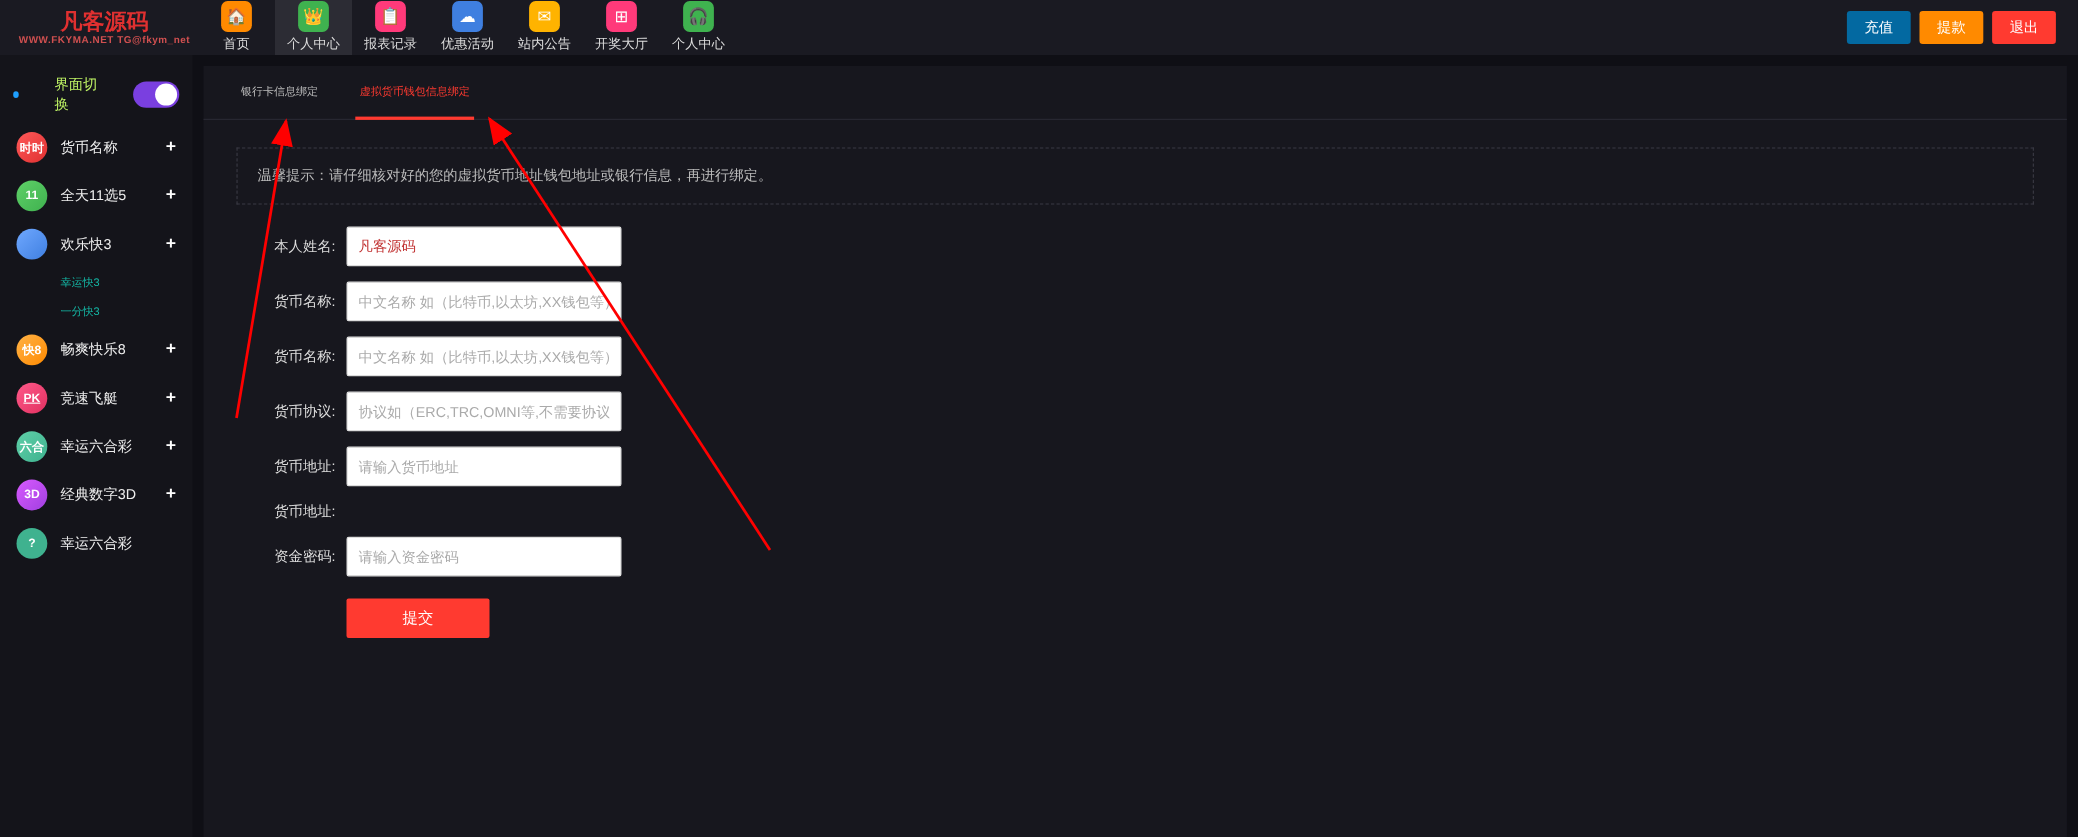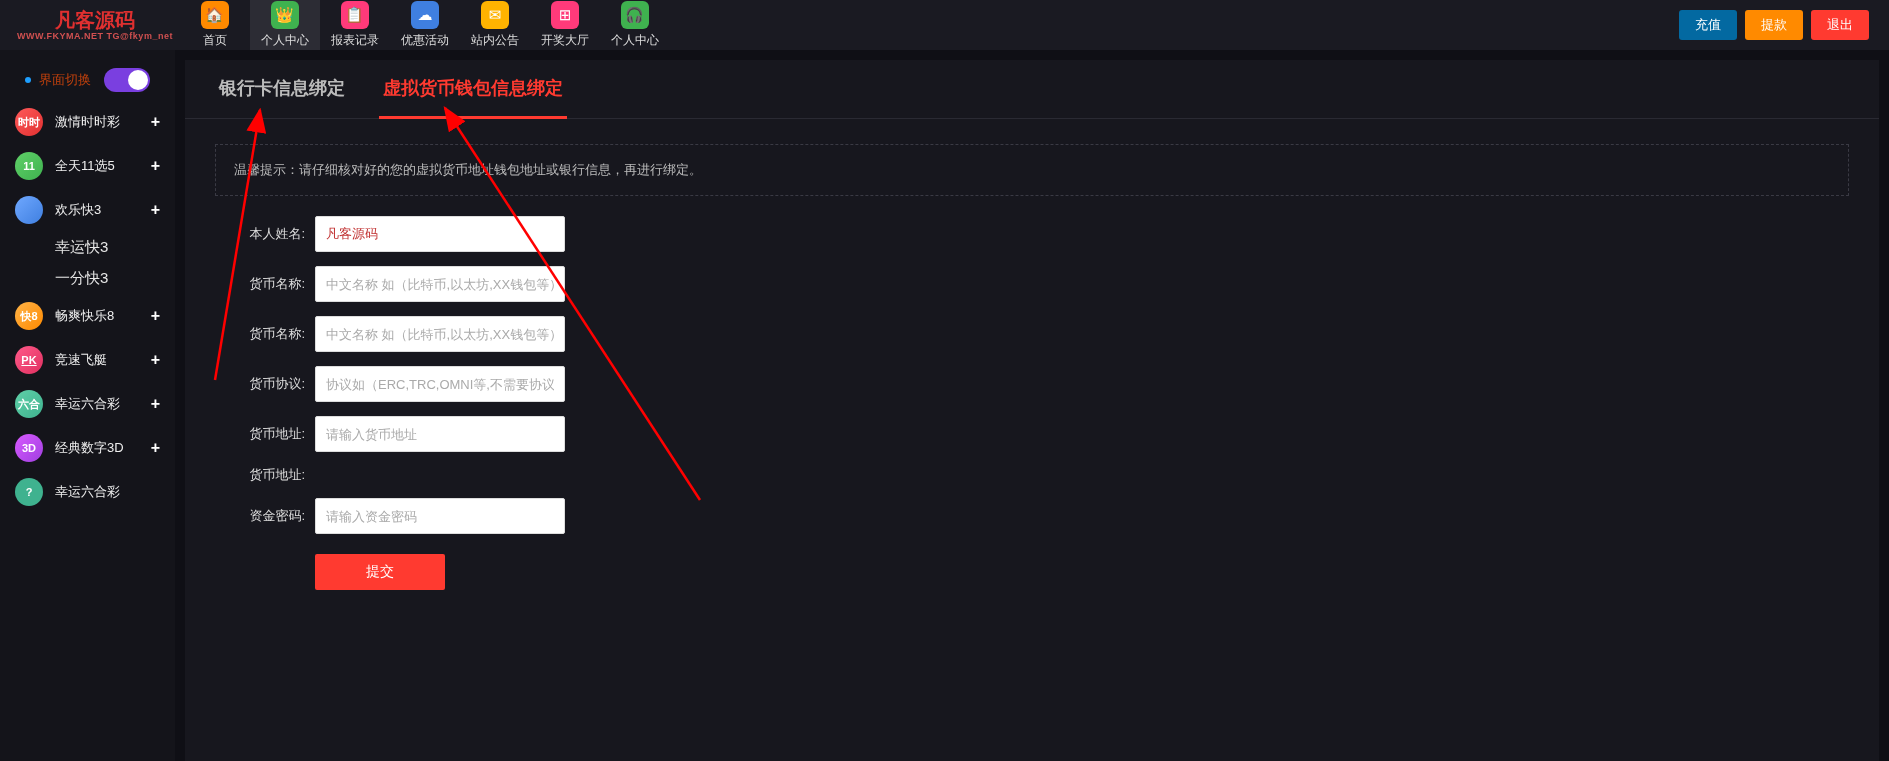--- a/index.html
+++ b/index.html
@@ -76,23 +76,24 @@
   top: 50px;
   left: 0;
   width: 175px;
   bottom: 0;
   background: #14141a;
   padding-top: 10px;
 }
 .ui-toggle {
   display: flex;
   align-items: center;
-  padding: 8px 25px;
-  color: #c2410c;
-  font-size: 13px;
+  padding: 8px 12px;
+  color: #bef264;
+  font-size: 13px;
+  gap: 24px;
 }
 .ui-toggle .dot {
   width: 6px; height: 6px; background: #1e9fff; border-radius: 50%; margin-right: 8px;
 }
 .switch {
   margin-left: auto; width: 46px; height: 24px; background: #7a3fe0; border-radius: 12px; position: relative; cursor: pointer;
 }
 .switch::after { content:''; position: absolute; right:2px; top:2px; width:20px; height:20px; background:#fff; border-radius:50%; }
 .side-item {
   display: flex;
@@ -104,22 +105,22 @@
 }
 .side-icon {
   width: 28px; height: 28px; border-radius: 50%;
   margin-right: 12px;
   display: flex; align-items: center; justify-content: center;
   font-size: 11px; color: #fff; font-weight: bold;
 }
 .side-item .plus { margin-left: auto; color: #fff; font-size: 16px; font-weight: bold; }
 .side-sub {
   padding: 6px 15px 6px 55px;
-  color: #e5e5e5;
-  font-size: 15px;
+  color: #14b8a6;
+  font-size: 10px;
   cursor: pointer;
 }
 
 
 .main {
   position: absolute;
   top: 60px;
   left: 185px;
   right: 10px;
   bottom: 0;
@@ -128,25 +129,24 @@
 }
 .tabs {
   display: flex;
   gap: 30px;
   padding: 0 30px;
   border-bottom: 1px solid #2a2a33;
 }
 .tab {
   padding: 16px 4px;
   color: #bbb;
-  font-size: 18px;
+  font-size: 10px;
   cursor: pointer;
   border-bottom: 3px solid transparent;
   margin-bottom: -1px;
-  font-weight: bold;
 }
 .tab.active {
   color: #ff3a30;
   border-bottom-color: #ff3a30;
 }
 .tip-box {
   margin: 25px 30px 20px;
   border: 1px dashed #3a3a44;
   padding: 16px 18px;
   color: #bbb;
@@ -247,21 +247,21 @@
 
 <div class="sidebar">
   <div class="ui-toggle">
     <span class="dot"></span>
     <span>界面切换</span>
     <div class="switch"></div>
   </div>
   <div id="side-items">
       <div class="side-item">
         <div class="side-icon" style="background: linear-gradient(135deg, rgb(255, 90, 90), rgb(224, 48, 48));">时时</div>
-        <span>激情时时彩</span>
+        <span>货币名称</span>
         <span class="plus">+</span>
       </div>
       <div class="side-item">
         <div class="side-icon" style="background: linear-gradient(135deg, rgb(95, 208, 104), rgb(63, 178, 79));">11</div>
         <span>全天11选5</span>
         <span class="plus">+</span>
       </div>
       <div class="side-item">
         <div class="side-icon" style="background: linear-gradient(135deg, rgb(111, 168, 255), rgb(63, 127, 224));"></div>
         <span>欢乐快3</span>

